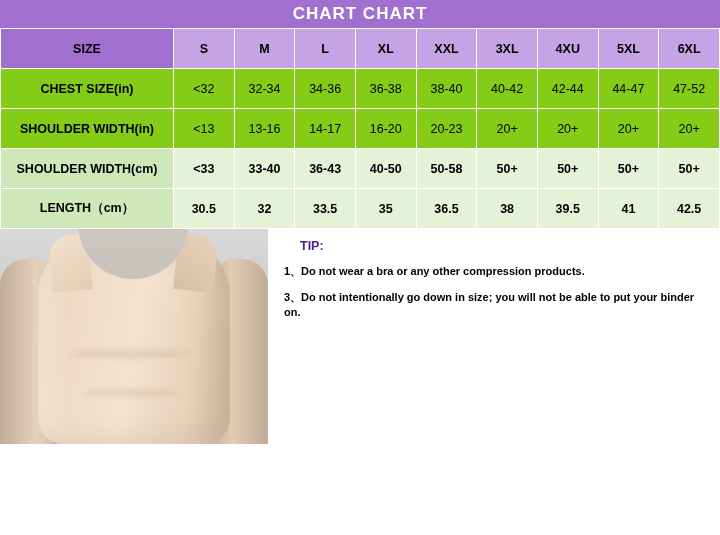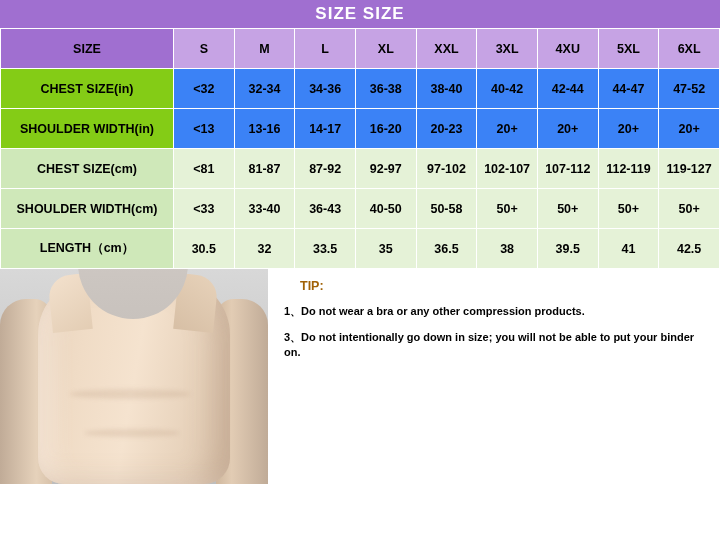--- a/index.html
+++ b/index.html
@@ -57,22 +57,22 @@
   }
   td.hdr-cell {
     background: #c6a3e4;
     font-weight: bold;
     font-size: 12.5px;
   }
   td.in-label {
     background: #84cc16;
   }
   td.in-cell {
-    background: #3b82f6;
-    font-weight: bold;
+    background: #84cc16;
+    font-weight: normal;
     font-size: 13px;
   }
   td.cm-label {
     background: #cfe8b9;
   }
   td.cm-cell {
     background: #e5f2d7;
     font-weight: bold;
     font-size: 13px;
   }
@@ -167,37 +167,37 @@
   .tips {
     width: 452px;
     height: 215px;
     box-sizing: border-box;
     padding: 10px 14px 0 16px;
     background: #ffffff;
   }
   .tips-title {
     font-size: 12.5px;
     font-weight: bold;
-    color: #a16207;
+    color: #4c1d95;
     margin: 0 0 3px 16px;
   }
   .tip-item {
     font-size: 11px;
     line-height: 1.38;
     color: #000;
     margin-bottom: 9px;
     font-weight: bold;
   }
 </style>
 </head>
 <body>
 
 <div class="page">
 
-  <div class="chart-title">SIZE SIZE</div>
+  <div class="chart-title">CHART CHART</div>
 
   <table class="size-chart">
     <tbody>
       <tr>
         <td class="label hdr-label">SIZE</td>
         <td class="hdr-cell">S</td>
         <td class="hdr-cell">M</td>
         <td class="hdr-cell">L</td>
         <td class="hdr-cell">XL</td>
         <td class="hdr-cell">XXL</td>
@@ -227,32 +227,20 @@
         <td class="in-cell">14-17</td>
         <td class="in-cell">16-20</td>
         <td class="in-cell">20-23</td>
         <td class="in-cell">20+</td>
         <td class="in-cell">20+</td>
         <td class="in-cell">20+</td>
         <td class="in-cell">20+</td>
       </tr>
 
 
-      <tr>
-        <td class="label cm-label">CHEST SIZE(cm)</td>
-        <td class="cm-cell">&lt;81</td>
-        <td class="cm-cell">81-87</td>
-        <td class="cm-cell">87-92</td>
-        <td class="cm-cell">92-97</td>
-        <td class="cm-cell">97-102</td>
-        <td class="cm-cell">102-107</td>
-        <td class="cm-cell">107-112</td>
-        <td class="cm-cell">112-119</td>
-        <td class="cm-cell">119-127</td>
-      </tr>
 
       <tr>
         <td class="label cm-label">SHOULDER WIDTH(cm)</td>
         <td class="cm-cell">&lt;33</td>
         <td class="cm-cell">33-40</td>
         <td class="cm-cell">36-43</td>
         <td class="cm-cell">40-50</td>
         <td class="cm-cell">50-58</td>
         <td class="cm-cell">50+</td>
         <td class="cm-cell">50+</td>

